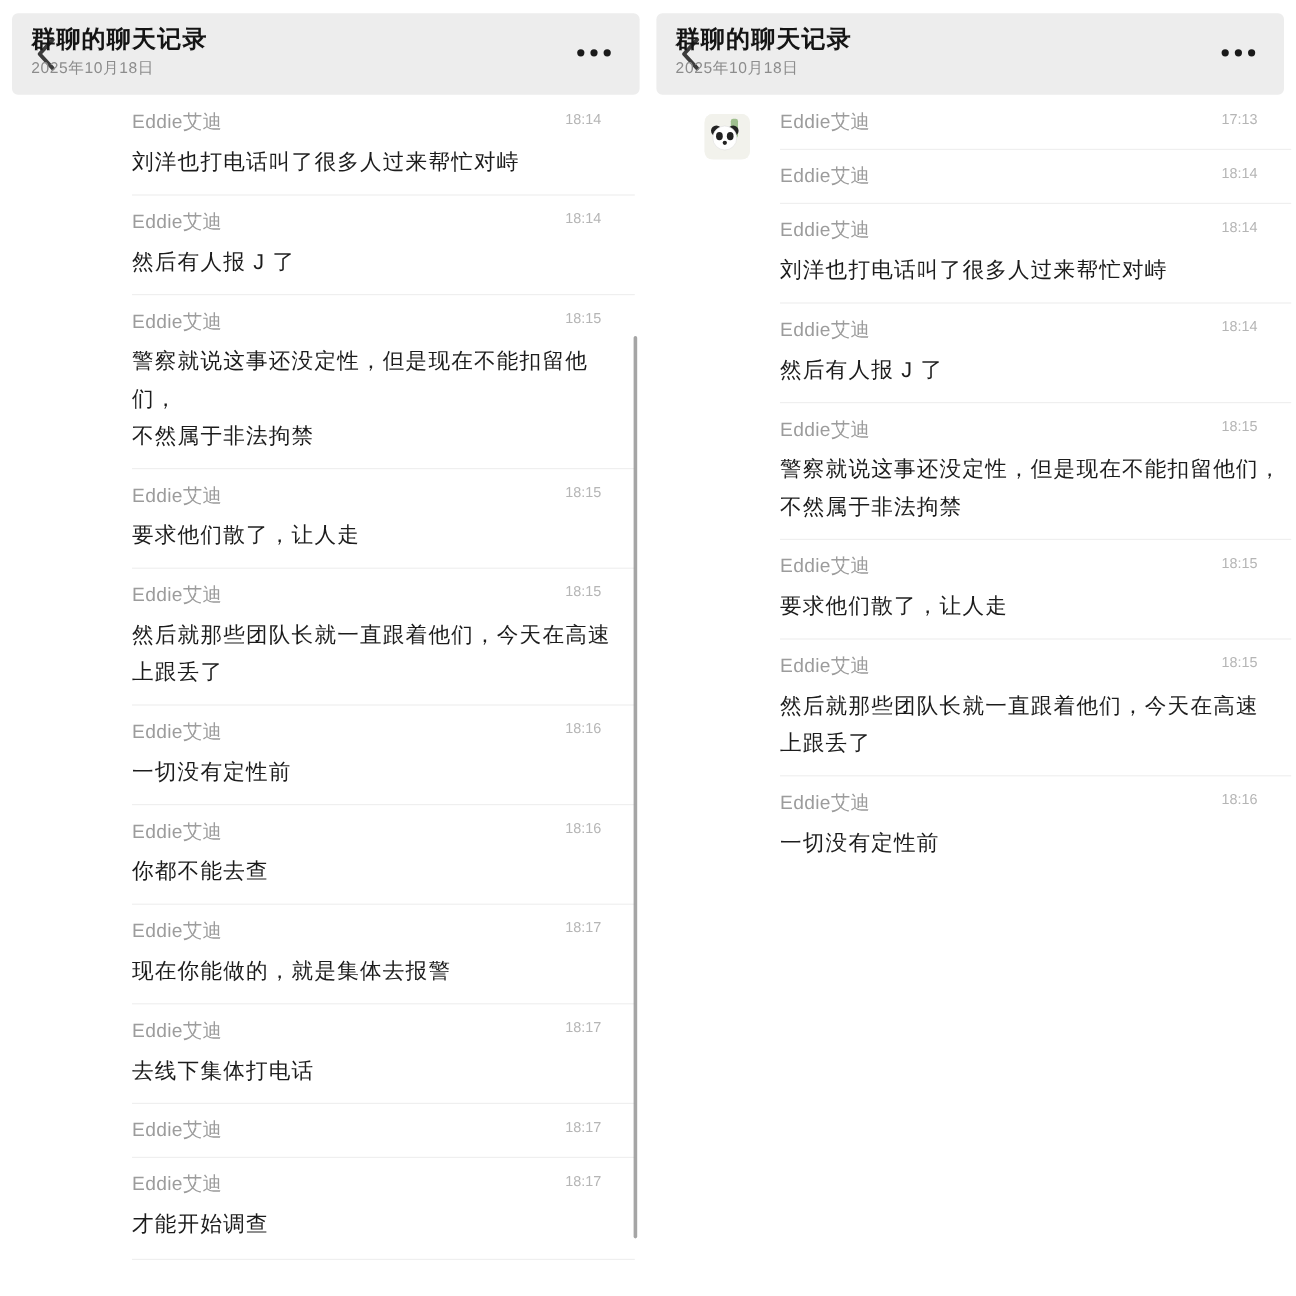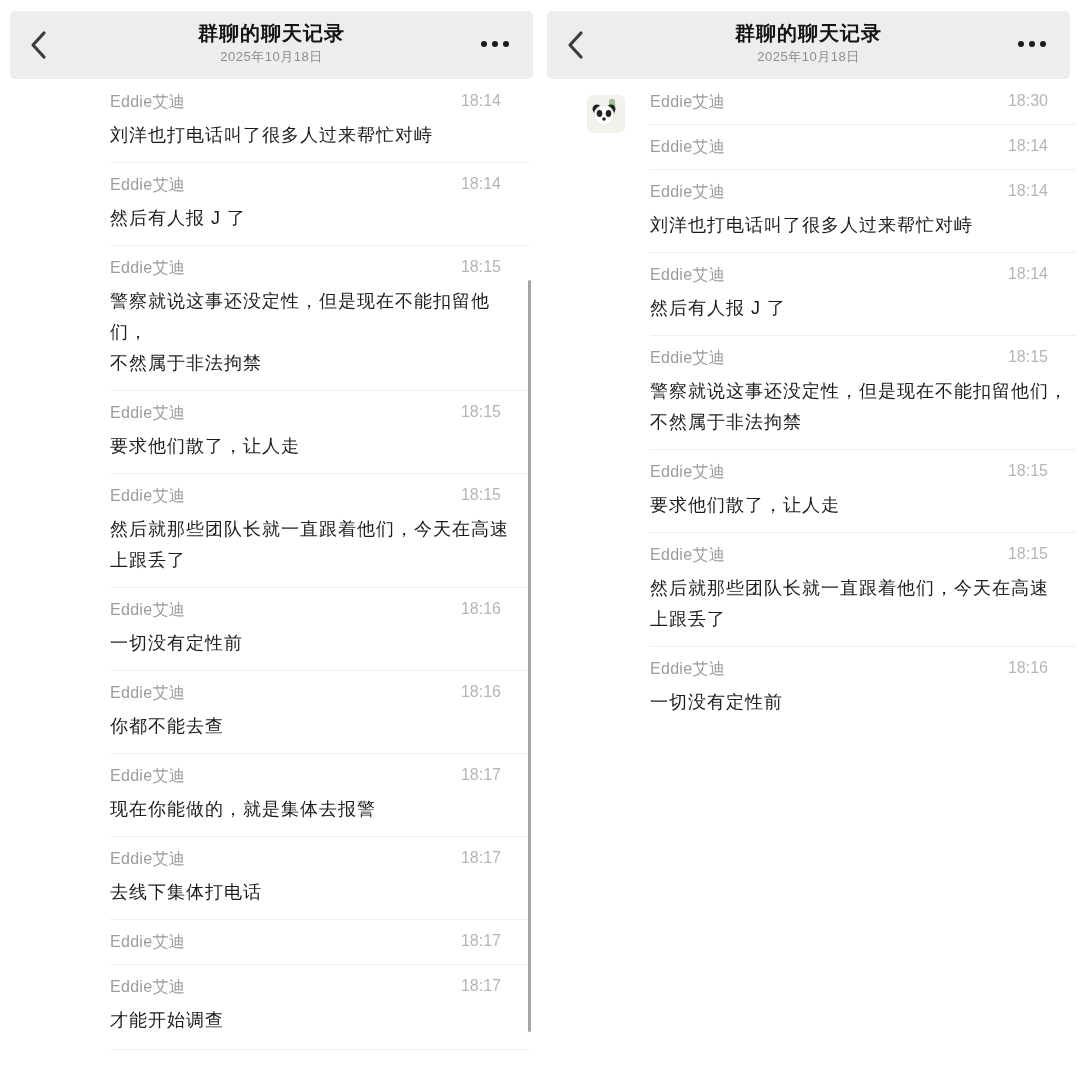--- a/index.html
+++ b/index.html
@@ -14,41 +14,41 @@
   .panel.right{left:544px;}
 
   
   .hdr{
     position:absolute;top:11px;height:68px;background:#ededed;border-radius:5px;
     display:flex;align-items:center;
   }
   .left .hdr{left:10px;width:523px;}
   .right .hdr{left:3px;width:523px;}
   .back{position:absolute;left:18px;top:18px;width:22px;height:32px;cursor:pointer;}
-  .titlebox{position:absolute;left:0;right:0;top:9px;text-align:center;}
+  .titlebox{position:absolute;left:0;right:0;top:9px;padding-left:16px;}
   .ttl{font-size:20px;font-weight:bold;color:#141414;letter-spacing:1px;line-height:26px;}
   .dte{font-size:13px;color:#8c8c8c;margin-top:2px;letter-spacing:0.5px;}
   .more{position:absolute;right:24px;top:30px;display:flex;gap:5px;cursor:pointer;}
   .more i{width:6px;height:6px;border-radius:50%;background:#1a1a1a;display:block;}
 
   
   .msgs{position:absolute;top:79px;}
   .left  .msgs{left:85px;width:438px;}
   .right .msgs{left:81px;width:445px;}
   .msg{position:relative;padding:13px 0 11px;margin-left:25px;}
   .msg + .msg::before{
     content:"";position:absolute;top:0;left:0;right:-6px;height:1px;background:#efefef;
   }
   .left .msg:last-child::after{
     content:"";position:absolute;bottom:-3px;left:0;right:-6px;height:1px;background:#efefef;
   }
   .meta{display:flex;justify-content:space-between;align-items:flex-start;
         height:21px;padding-right:22px;}
   .name{font-size:16px;color:#9c9c9c;letter-spacing:0.3px;}
-  .time{font-size:16px;color:#b5b5b5;}
+  .time{font-size:12px;color:#b5b5b5;}
   .text{
     margin-top:7px;font-size:18px;line-height:31px;color:#1c1c1c;
     letter-spacing:1px;white-space:pre-line;
   }
   .avatar{
     position:absolute;left:-63px;top:16px;width:38px;height:38px;border-radius:7px;
     overflow:hidden;background:#f6f6f2;
   }
   .scrollbar{
     position:absolute;left:528px;top:280px;width:3px;height:752px;
@@ -200,21 +200,21 @@
             <circle cx="10" cy="14" r="4.5" fill="#222"></circle>
             <circle cx="24" cy="14" r="4.5" fill="#222"></circle>
             <circle cx="17" cy="20" r="10" fill="#fff" stroke="#ddd" stroke-width="0.5"></circle>
             <ellipse cx="12.5" cy="18.5" rx="2.8" ry="3.4" fill="#222"></ellipse>
             <ellipse cx="21.5" cy="18.5" rx="2.8" ry="3.4" fill="#222"></ellipse>
             <circle cx="17" cy="24" r="1.8" fill="#222"></circle>
           </svg>
         </span>
         <div class="meta">
           <span class="name">Eddie艾迪</span>
-          <span class="time">18:30</span>
+          <span class="time">17:13</span>
         </div>
       </div>
       <div class="msg">
 
         <div class="meta">
           <span class="name">Eddie艾迪</span>
           <span class="time">18:14</span>
         </div>
       </div>
       <div class="msg">

